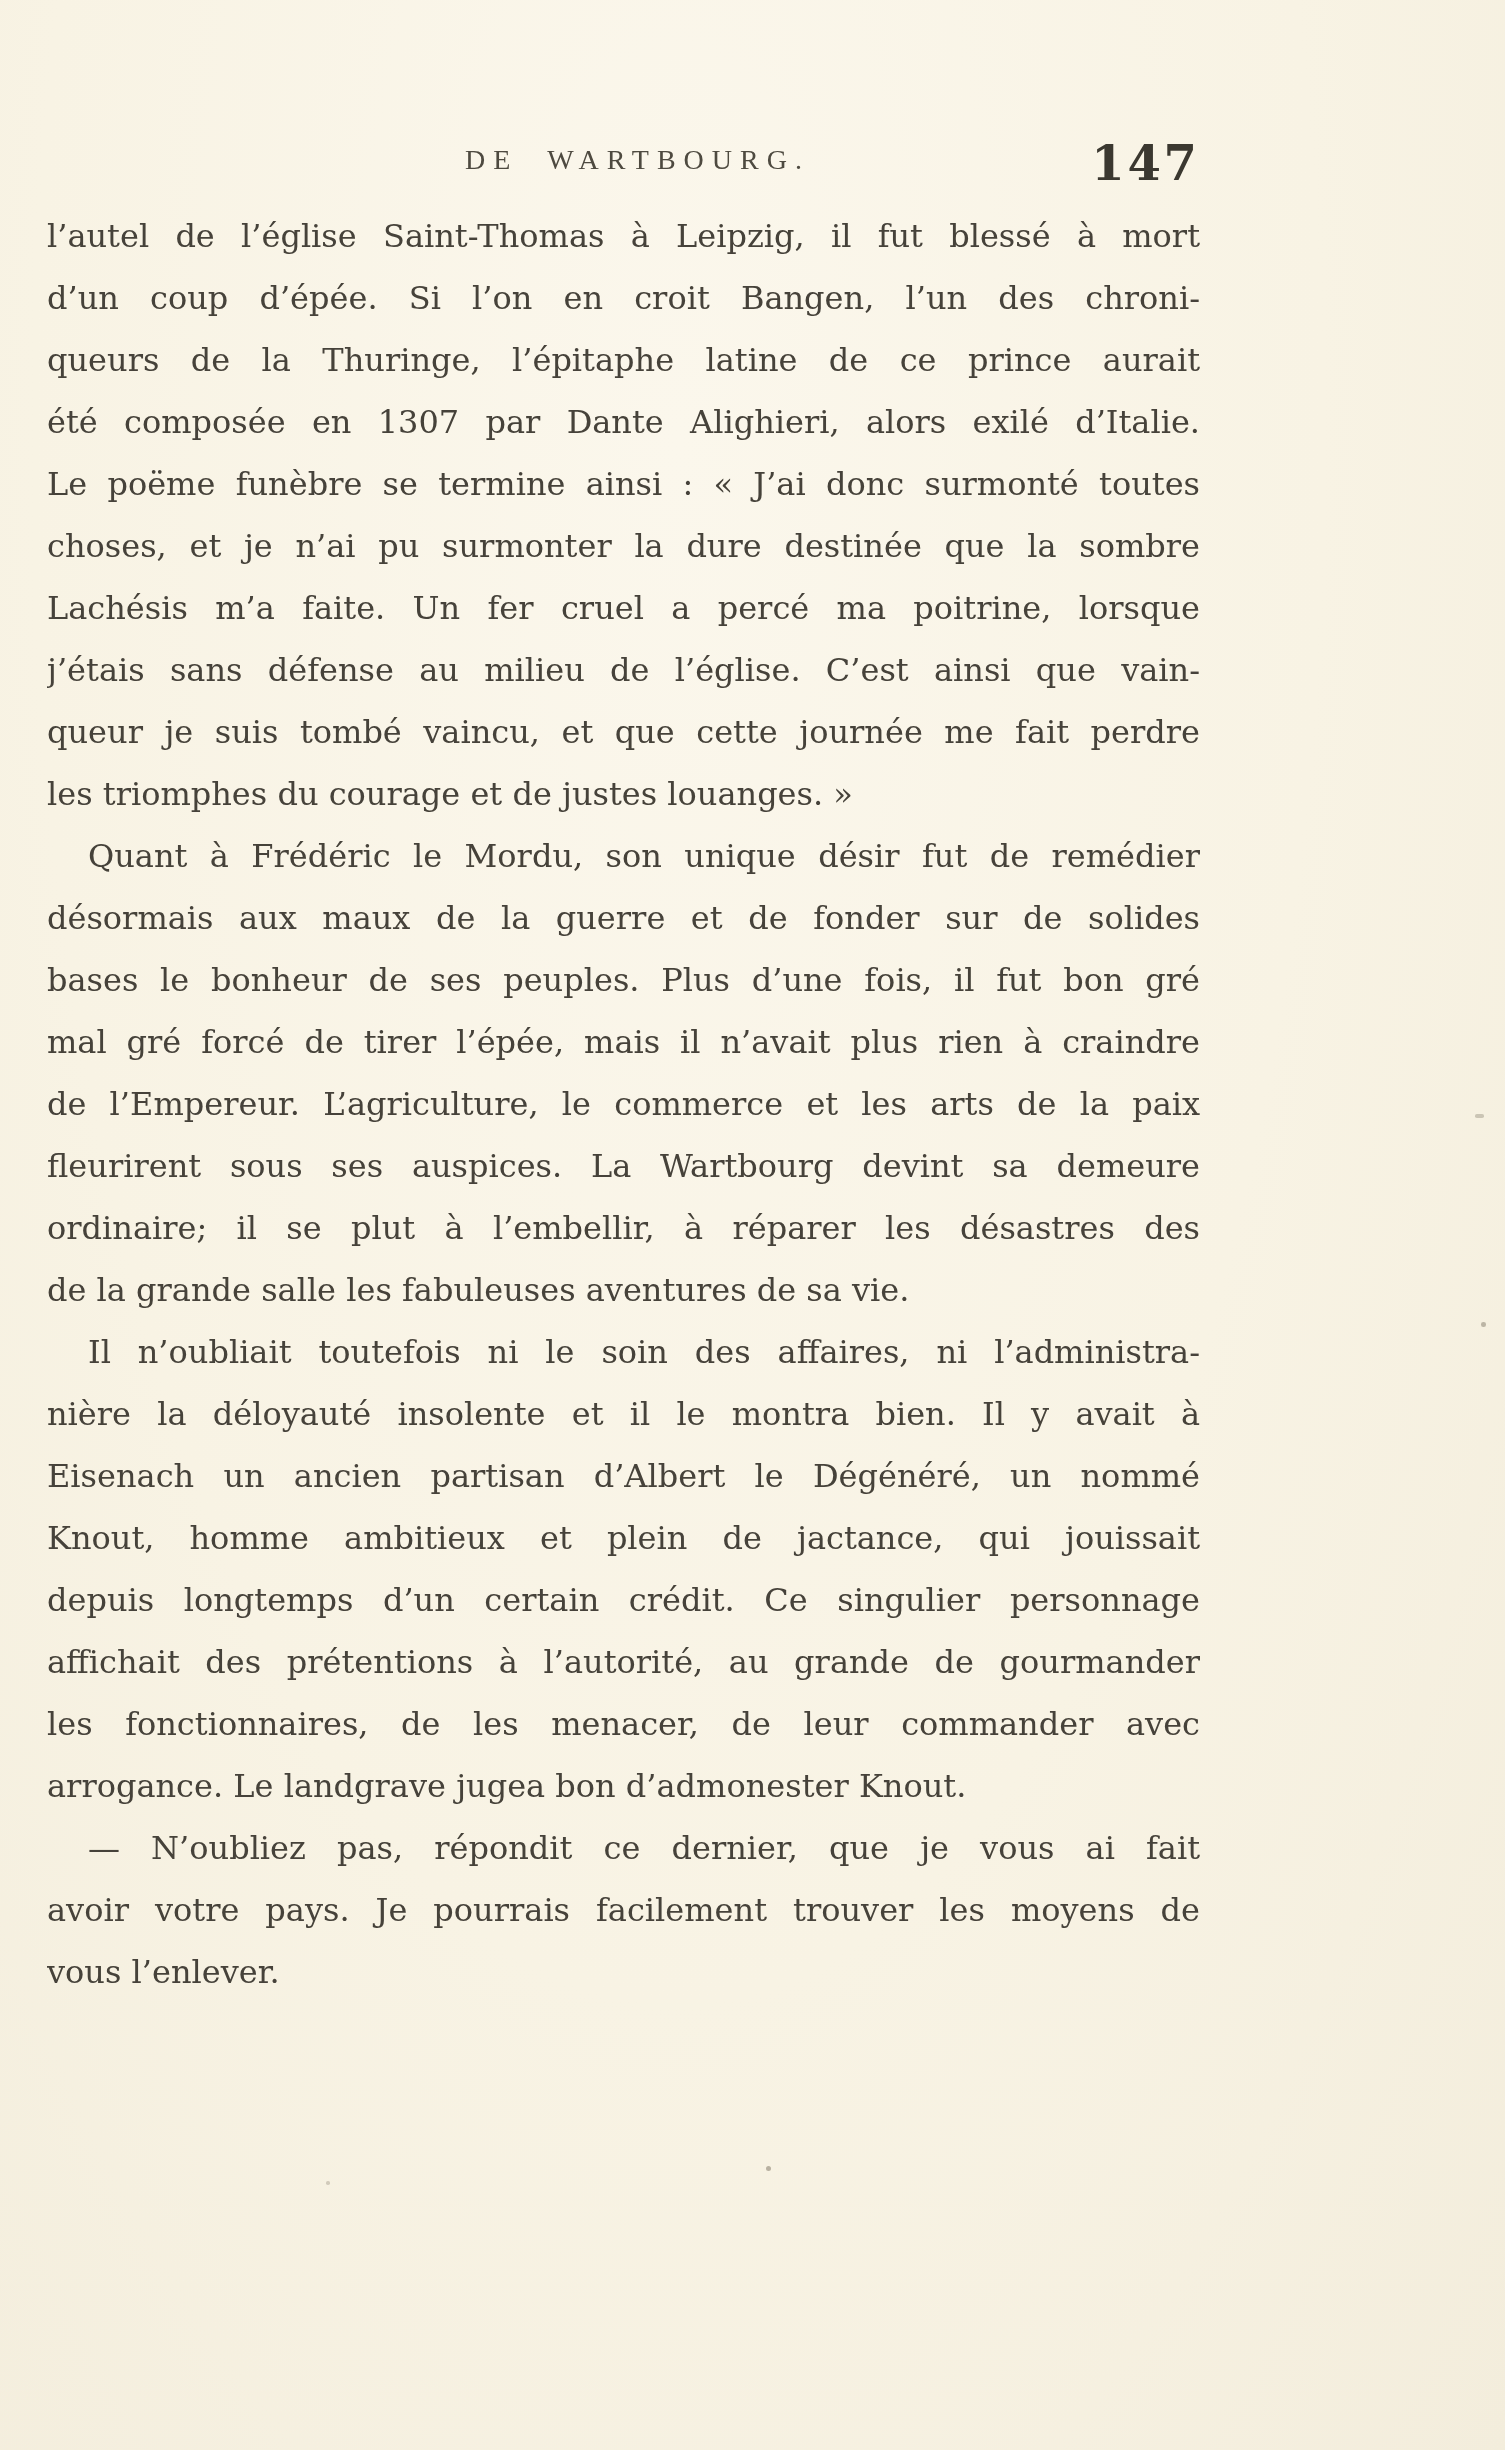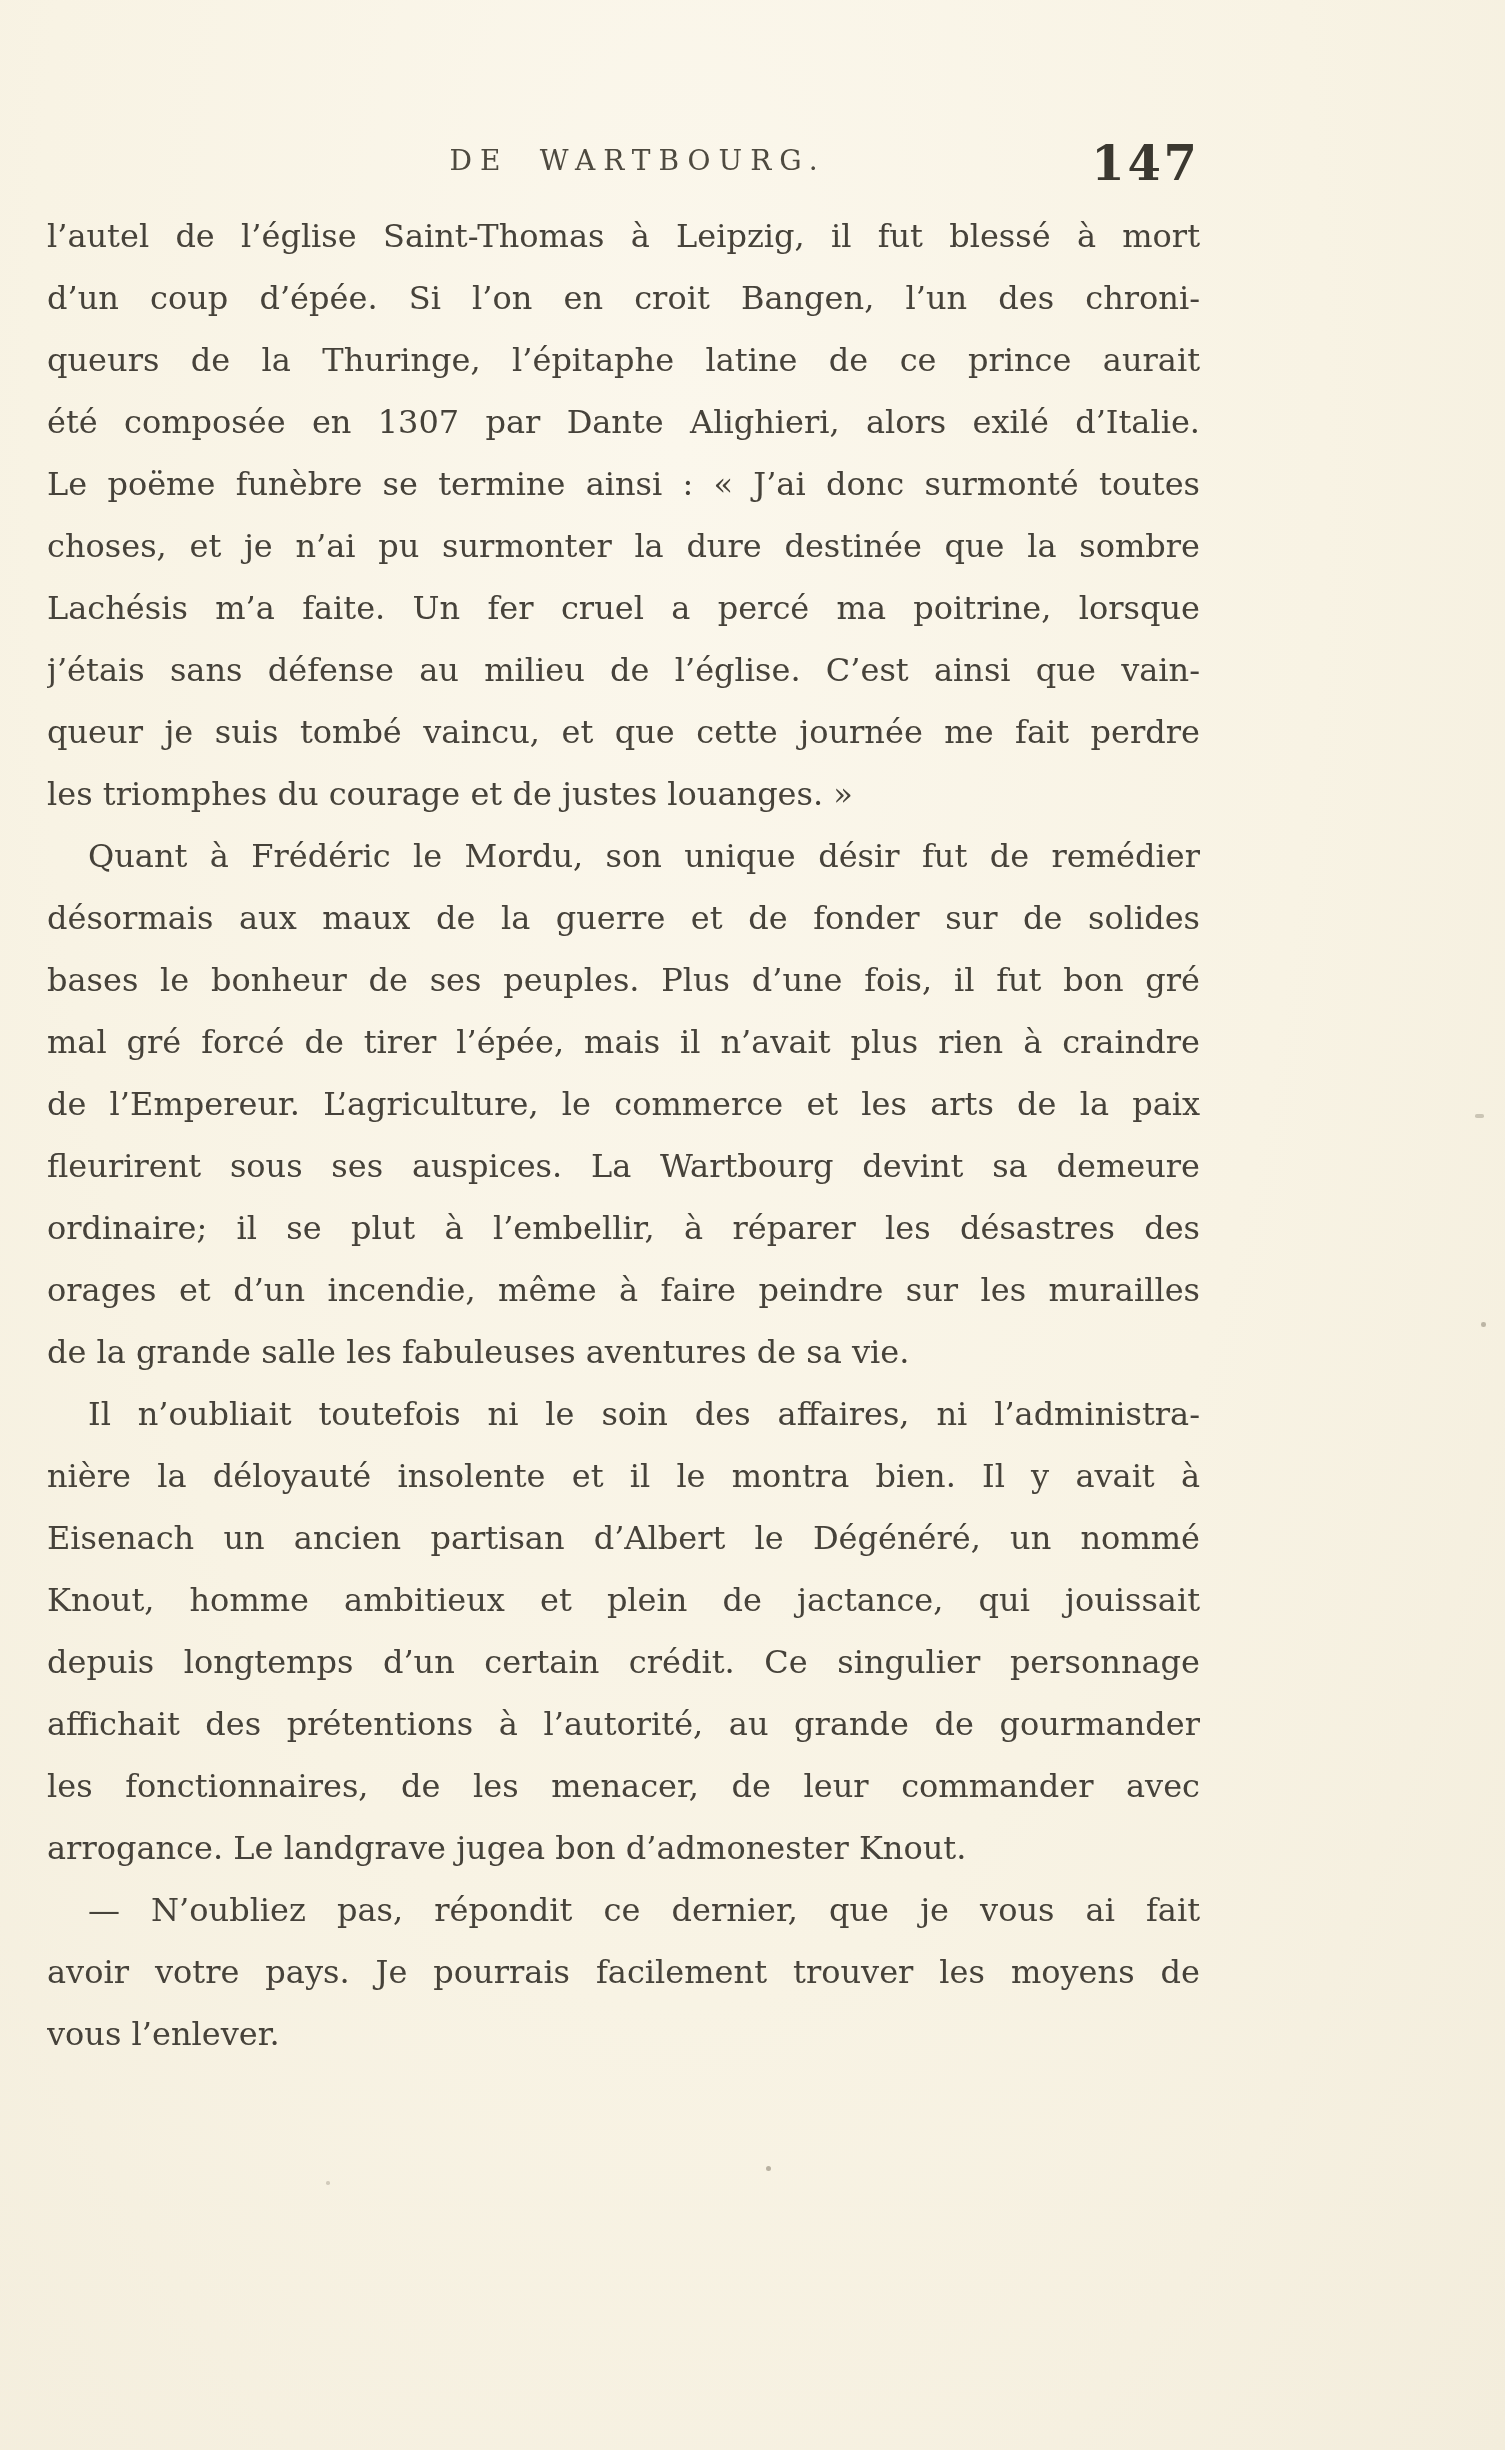--- a/index.html
+++ b/index.html
@@ -19,20 +19,21 @@
     width: 1153px;
     height: 54px;
   }
   .running-title {
     display: block;
     text-align: center;
     font-size: 28px;
     letter-spacing: 8px;
     word-spacing: 14.4px;
     color: #4e4a40;
+    font-family: Liberation Serif, serif;
   }
   .folio {
     position: absolute;
     right: 14.4px;
     top: -9px;
     font-size: 48px;
     font-weight: bold;
     letter-spacing: 2.7px;
     color: #3b3830;
   }
@@ -84,21 +85,20 @@
     <div class="line j">j’étais sans défense au milieu de l’église. C’est ainsi que vain-</div>
     <div class="line j">queur je suis tombé vaincu, et que cette journée me fait perdre</div>
     <div class="line l">les triomphes du courage et de justes louanges. »</div>
     <div class="line j i">Quant à Frédéric le Mordu, son unique désir fut de remédier</div>
     <div class="line j">désormais aux maux de la guerre et de fonder sur de solides</div>
     <div class="line j">bases le bonheur de ses peuples. Plus d’une fois, il fut bon gré</div>
     <div class="line j">mal gré forcé de tirer l’épée, mais il n’avait plus rien à craindre</div>
     <div class="line j">de l’Empereur. L’agriculture, le commerce et les arts de la paix</div>
     <div class="line j">fleurirent sous ses auspices. La Wartbourg devint sa demeure</div>
     <div class="line j">ordinaire; il se plut à l’embellir, à réparer les désastres des</div>
-    <div class="line j">orages et d’un incendie, même à faire peindre sur les murailles</div>
     <div class="line l">de la grande salle les fabuleuses aventures de sa vie.</div>
     <div class="line j i">Il n’oubliait toutefois ni le soin des affaires, ni l’administra-</div>
     <div class="line j">nière la déloyauté insolente et il le montra bien. Il y avait à</div>
     <div class="line j">Eisenach un ancien partisan d’Albert le Dégénéré, un nommé</div>
     <div class="line j">Knout, homme ambitieux et plein de jactance, qui jouissait</div>
     <div class="line j">depuis longtemps d’un certain crédit. Ce singulier personnage</div>
     <div class="line j">affichait des prétentions à l’autorité, au grande de gourmander</div>
     <div class="line j">les fonctionnaires, de les menacer, de leur commander avec</div>
     <div class="line l">arrogance. Le landgrave jugea bon d’admonester Knout.</div>
     <div class="line j i">— N’oubliez pas, répondit ce dernier, que je vous ai fait</div>

